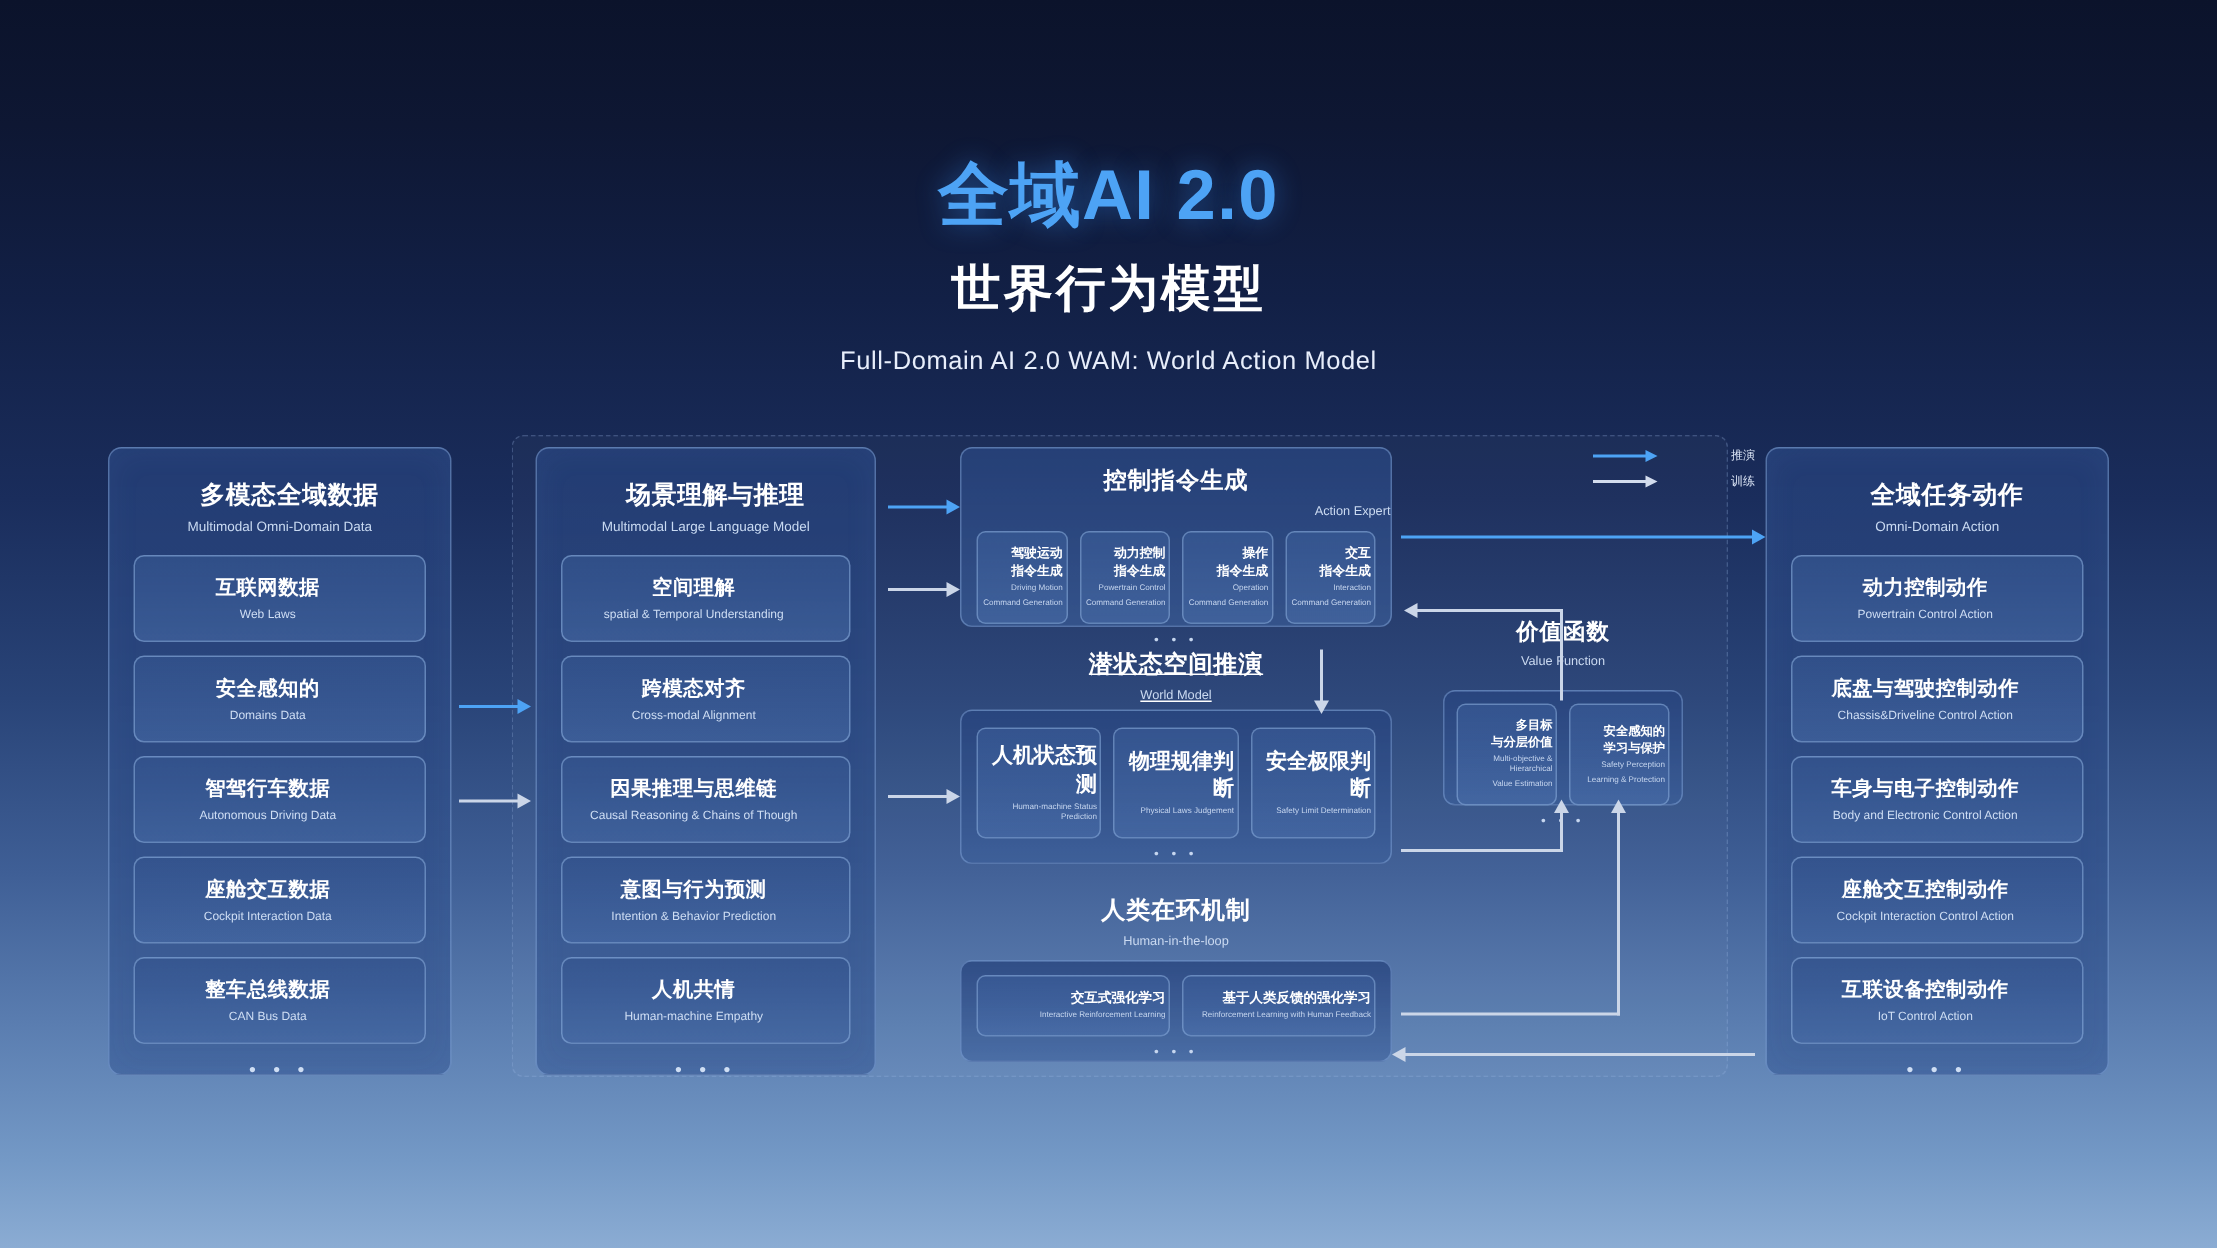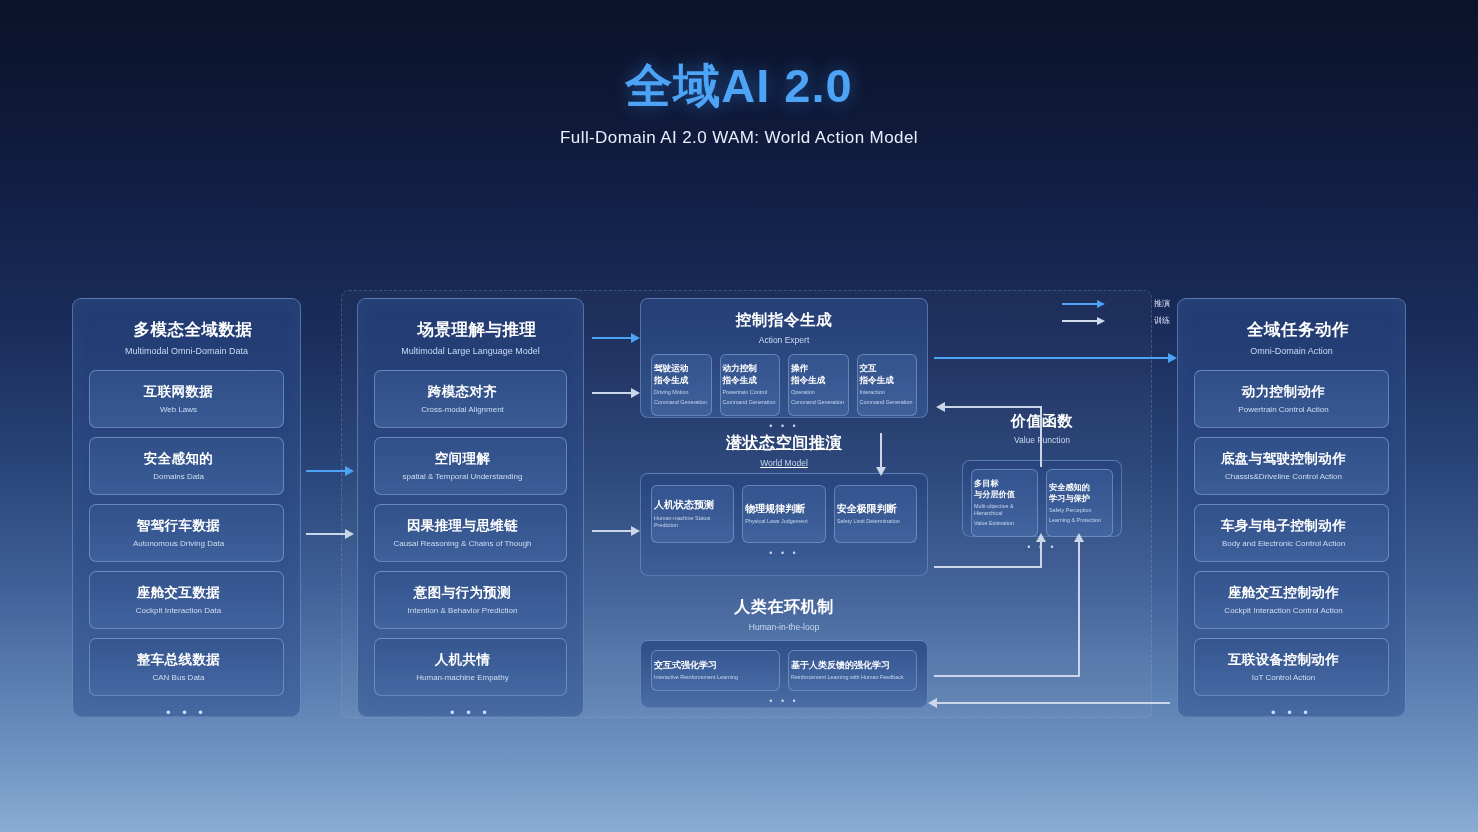--- a/index.html
+++ b/index.html
@@ -7,21 +7,21 @@
   body {
     font-family: "Liberation Sans", "DejaVu Sans", sans-serif;
     background: linear-gradient(to bottom,
         #0b132b 0%, #0e1733 10%, #122046 24%, #1a2d5c 40%,
         #294478 56%, #3f5f96 70%, #5a7db0 82%, #7499c6 93%, #8bacd3 100%);
     color: #fff;
     position: relative;
   }
 
   
-  .header { text-align: center; padding-top: 60px; }
+  .header { text-align: center; padding-top: 104px; }
   .title-main {
     font-size: 47px; font-weight: 700; letter-spacing: 1px;
     color: #4da3f5; line-height: 1.1;
     text-shadow: 0 0 18px rgba(60,150,255,.45);
   }
   .title-sub {
     font-size: 33px; font-weight: 700; color: #fff;
     margin-top: 14px; letter-spacing: 2px;
   }
   .title-en {
@@ -91,41 +91,41 @@
   .mid-head { position: absolute; text-align: center; width: 288px; left: 640px; }
   .mid-head .zh { font-size: 16px; font-weight: 700; letter-spacing: .6px; }
   .mid-head .en { font-size: 8.5px; color: #cbdaf1; margin-top: 4px; }
   #head-world { top: 148px; text-decoration: underline; }
   #head-hitl  { top: 312px; }
   #head-value { top: 127px; left: 962px; width: 160px; }
   #head-value .zh { font-size: 15px; }
 
   .blk-title { text-align: center; padding-top: 11px; }
   .blk-title .zh { font-size: 15.5px; font-weight: 700; letter-spacing: .6px; }
-  .blk-title .en { font-size: 8.5px; color: #cbdaf1; margin-top: 4px; }
+  .blk-title .en { font-size: 8.5px; color: #cbdaf1; margin-top: 4px; text-align: right; }
 
   .sub-row { display: flex; gap: 8px; padding: 0 10px; margin-top: 9px; }
   .sub-box {
     flex: 1;
     border: 1px solid rgba(165,200,242,.40);
     border-radius: 6px;
     background: linear-gradient(to bottom, rgba(58,92,152,.62), rgba(78,115,176,.45));
-    text-align: left;
+    text-align: right;
     padding: 8px 2px 9px 2px;
     min-height: 52px;
     display: flex; flex-direction: column; justify-content: center;
   }
   .sub-box .zh { font-size: 8.6px; font-weight: 700; line-height: 1.35; }
   .sub-box .en { font-size: 5.4px; color: #c6d6ef; margin-top: 3px; line-height: 1.3; }
   .sub-ellipsis {
     text-align: center; color: #c6d6ef; font-size: 9px;
     letter-spacing: 3px; margin-top: 5px;
   }
   #blk-world .sub-box { min-height: 58px; }
-  #blk-world .sub-box .zh { font-size: 10px; }
+  #blk-world .sub-box .zh { font-size: 14px; }
   #blk-hitl .sub-box { min-height: 36px; }
   #blk-hitl .sub-box .zh { font-size: 9px; }
   #blk-value .sub-row { padding: 0 8px; margin-top: 8px; }
   #blk-value .sub-box { min-height: 46px; }
   #blk-value .sub-box .zh { font-size: 8.2px; }
 
   
   .legend { position: absolute; left: 1062px; top: 10px; }
   .legend-row { display: flex; align-items: center; height: 17px; gap: 40px; }
   .legend-line { width: 36px; height: 2px; position: relative; }
@@ -170,20 +170,21 @@
     border-right: 9px solid #cbd6e8; border-top: 5px solid transparent;
     border-bottom: 5px solid transparent;
   }
   .seg { position: absolute; background: #cbd6e8; }
 </style>
 </head>
 <body>
 
 <div class="header">
   <div class="title-main">全域AI 2.0</div>
+  <div class="title-sub">世界行为模型</div>
   <div class="title-en">Full-Domain AI 2.0  WAM: World Action Model</div>
 </div>
 
 <div class="diagram">
 
   <div class="mid-backdrop"></div>
 
   <div class="legend">
     <div class="legend-row lg-blue">
       <span class="legend-line"></span>
@@ -225,26 +226,26 @@
     </div>
   </div>
 
   <div class="col-panel" id="col-mllm">
     <div class="col-title">
       <div class="zh">场景理解与推理</div>
       <div class="en">Multimodal Large Language Model</div>
     </div>
     <div class="cells-wrap">
       <div class="cell">
+        <div class="zh">空间理解</div>
+        <div class="en">spatial &amp; Temporal Understanding</div>
+      </div>
+      <div class="cell">
         <div class="zh">跨模态对齐</div>
         <div class="en">Cross-modal Alignment</div>
-      </div>
-      <div class="cell">
-        <div class="zh">空间理解</div>
-        <div class="en">spatial &amp; Temporal Understanding</div>
       </div>
       <div class="cell">
         <div class="zh">因果推理与思维链</div>
         <div class="en">Causal Reasoning &amp; Chains of Though</div>
       </div>
       <div class="cell">
         <div class="zh">意图与行为预测</div>
         <div class="en">Intention &amp; Behavior Prediction</div>
       </div>
       <div class="cell">

